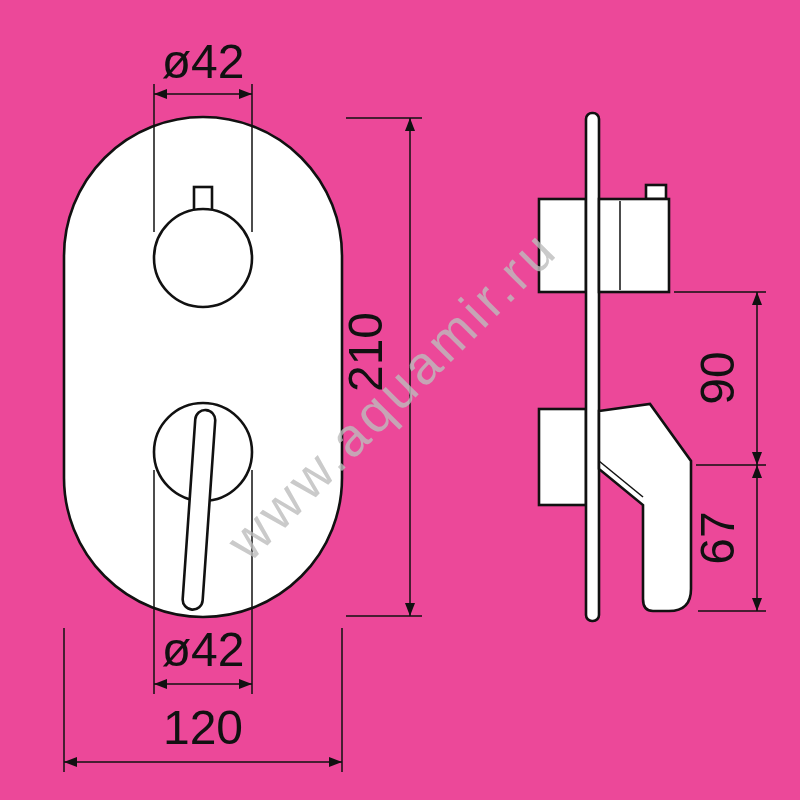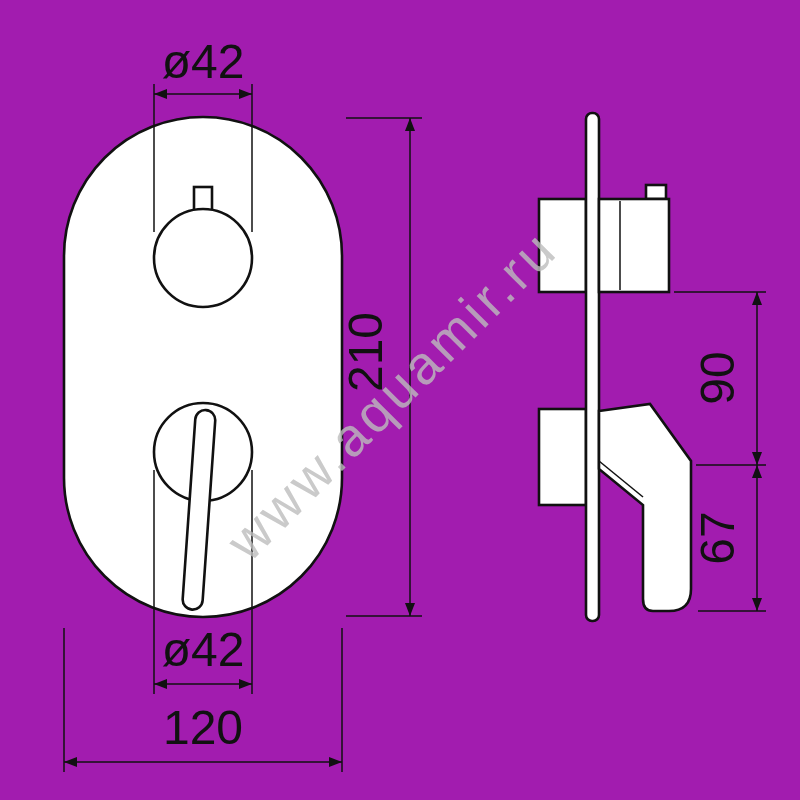--- a/index.html
+++ b/index.html
@@ -4,21 +4,21 @@
 <style>
   html, body {
     margin: 0;
     padding: 0;
     background: #ffffff;
   }
   .canvas {
     position: relative;
     width: 800px;
     height: 800px;
-    background: #a21caf;
+    background: #ec4899;
     overflow: hidden;
   }
   svg { display: block; }
   .outline {
     stroke: #111111;
     stroke-width: 2.6;
     fill: #ffffff;
   }
   .thinline {
     stroke: #111111;

